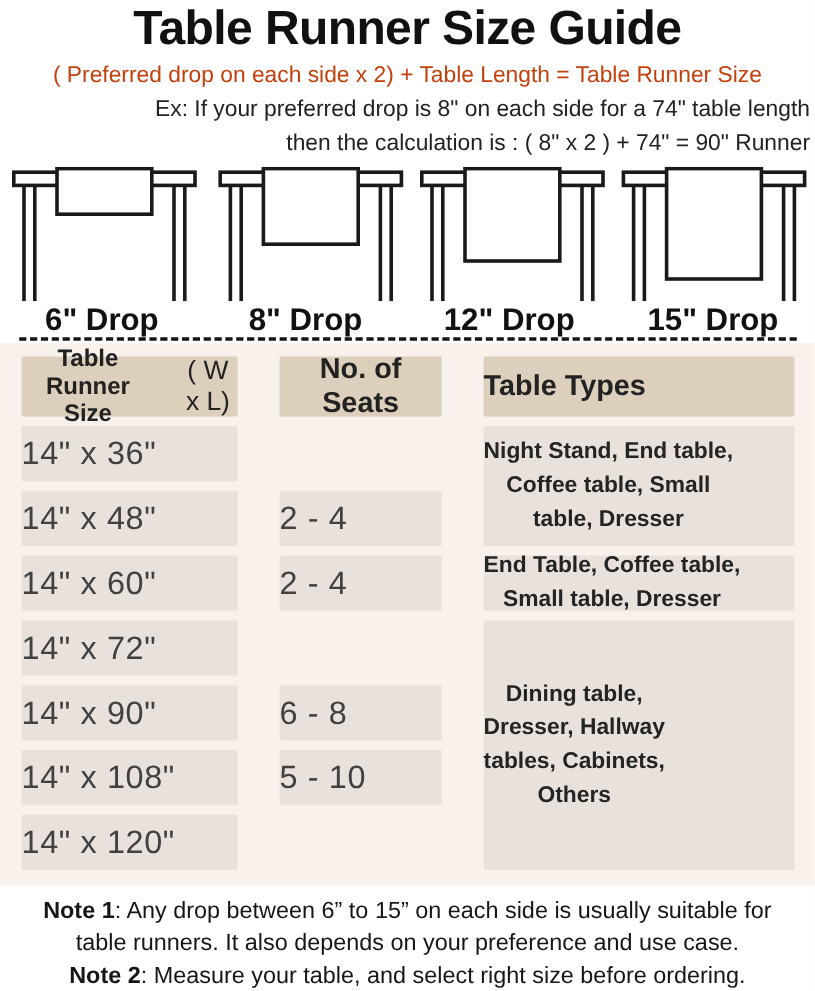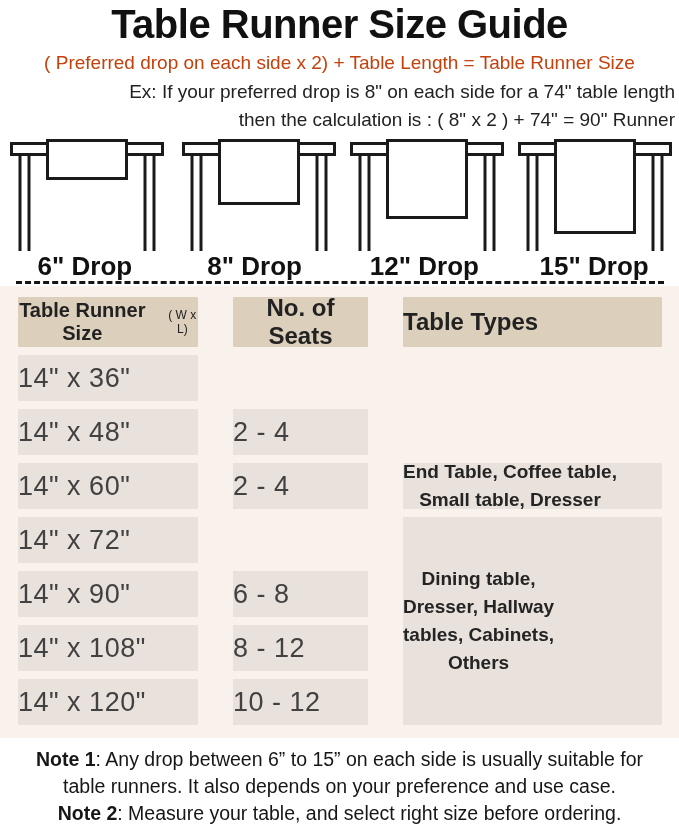--- a/index.html
+++ b/index.html
@@ -47,21 +47,21 @@
     grid-template-rows:50px repeat(7,46px);
     gap:8px 35px;
   }
   .cell{
     background:var(--data-cell-bg);
     display:flex;align-items:center;justify-content:space-between;
     flex-direction:row;text-align:center;border-radius:1px;gap:20px;
   }
   .cell.head{background:var(--header-cell-bg);color:#222222;}
   .h-main{font-size:20px;font-weight:700;line-height:1.15;}
-  .h-sub{font-size:12px;font-weight:400;line-height:1.2;}
+  .h-sub{font-size:22px;font-weight:400;line-height:1.2;}
   .h-one{font-size:24px;font-weight:700;}
   .size-cell,.seats-cell{
     font-size:27px;font-weight:400;color:#414141;letter-spacing:0.5px;
   }
   .types-cell{
     font-size:19px;font-weight:700;line-height:1.48;color:#242424;
     white-space:pre-line;
   }
 
   
@@ -149,23 +149,25 @@
       <div class="cell size-cell" style="grid-area:3/1">14" x 48"</div>
       <div class="cell size-cell" style="grid-area:4/1">14" x 60"</div>
       <div class="cell size-cell" style="grid-area:5/1">14" x 72"</div>
       <div class="cell size-cell" style="grid-area:6/1">14" x 90"</div>
       <div class="cell size-cell" style="grid-area:7/1">14" x 108"</div>
       <div class="cell size-cell" style="grid-area:8/1">14" x 120"</div>
 
       <div class="cell seats-cell" style="grid-area:3/2">2 - 4</div>
       <div class="cell seats-cell" style="grid-area:4/2">2 - 4</div>
       <div class="cell seats-cell" style="grid-area:6/2">6 - 8</div>
-      <div class="cell seats-cell" style="grid-area:7/2">8 - 12</div>
-      <div class="cell seats-cell" style="grid-area:8/2">10 - 12</div>
+      <div class="cell seats-cell" style="grid-area:7/2">5 - 10</div>
 
+      <div class="cell types-cell" style="grid-row:2/4;grid-column:3">Night Stand, End table,
+Coffee table, Small
+table, Dresser</div>
       <div class="cell types-cell" style="grid-row:5/9;grid-column:3">Dining table,
 Dresser, Hallway
 tables, Cabinets,
 Others</div>
       <div class="cell types-cell" style="grid-row:4/5;grid-column:3">End Table, Coffee table,
 Small table, Dresser</div>
     </div>
   </section>
 
   <footer class="notes">

